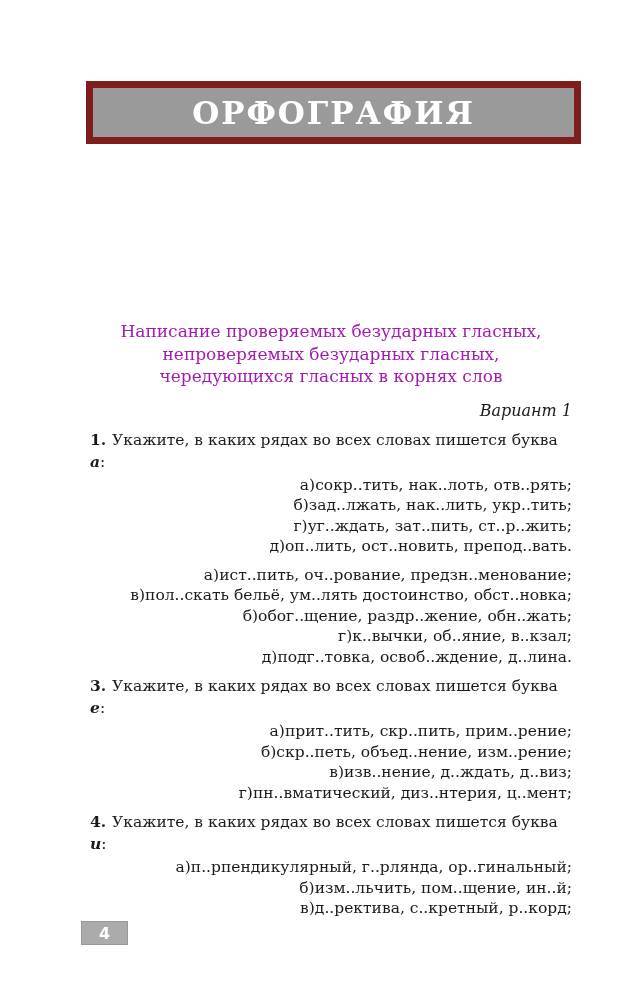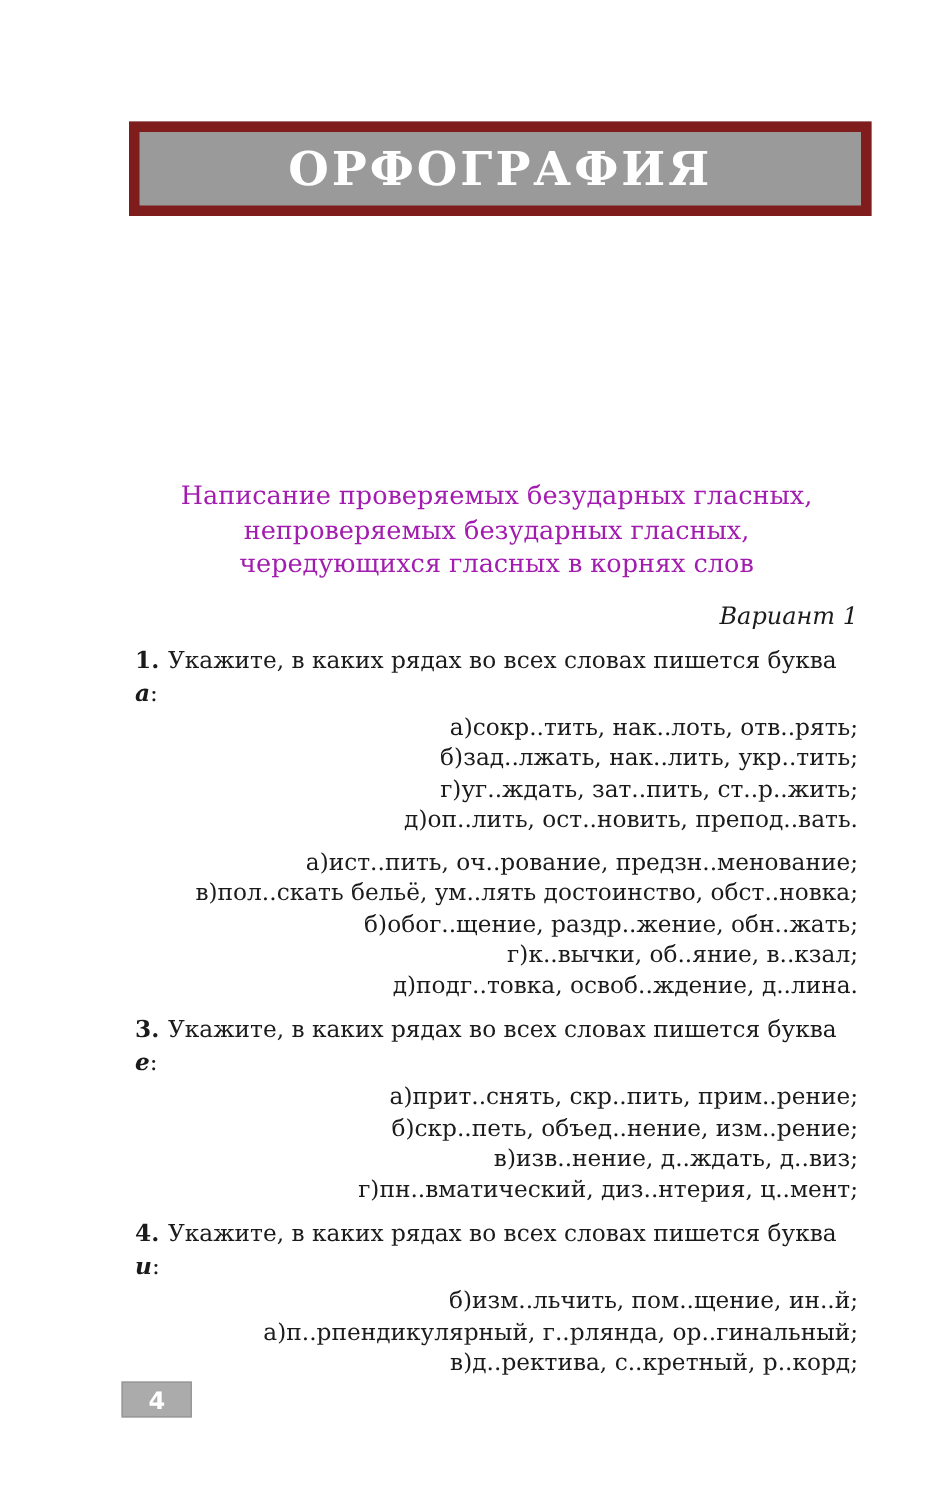--- a/index.html
+++ b/index.html
@@ -148,37 +148,37 @@
 
   <p class="opt"><span class="opt-marker">г)</span><span>к..вычки, об..яние, в..кзал;</span></p>
 
   <p class="opt"><span class="opt-marker">д)</span><span>подг..товка, освоб..ждение, д..лина.</span></p>
 </div>
   </section>
 
   <section class="q">
     <p class="q-head"><b class="q-num">3.</b><span>Укажите, в каких рядах во всех словах пишется буква </span><span class="target-letter">е</span><span>:</span></p>
     <div class="opts">
-  <p class="opt"><span class="opt-marker">а)</span><span>прит..снять, скр..пить, прим..рение;</span></p>
+  <p class="opt"><span class="opt-marker">а)</span><span>прит..тить, скр..пить, прим..рение;</span></p>
 
   <p class="opt"><span class="opt-marker">б)</span><span>скр..петь, объед..нение, изм..рение;</span></p>
 
   <p class="opt"><span class="opt-marker">в)</span><span>изв..нение, д..ждать, д..виз;</span></p>
 
   <p class="opt"><span class="opt-marker">г)</span><span>пн..вматический, диз..нтерия, ц..мент;</span></p>
 
 </div>
   </section>
 
   <section class="q">
     <p class="q-head"><b class="q-num">4.</b><span>Укажите, в каких рядах во всех словах пишется буква </span><span class="target-letter">и</span><span>:</span></p>
     <div class="opts">
+  <p class="opt"><span class="opt-marker">а)</span><span>п..рпендикулярный, г..рлянда, ор..гинальный;</span></p>
+
   <p class="opt"><span class="opt-marker">б)</span><span>изм..льчить, пом..щение, ин..й;</span></p>
-
-  <p class="opt"><span class="opt-marker">а)</span><span>п..рпендикулярный, г..рлянда, ор..гинальный;</span></p>
 
   <p class="opt"><span class="opt-marker">в)</span><span>д..ректива, с..кретный, р..корд;</span></p>
 </div>
   </section>
 </div>
 
   </main>
 
   <div class="page-num-box">
     <span>4</span>

